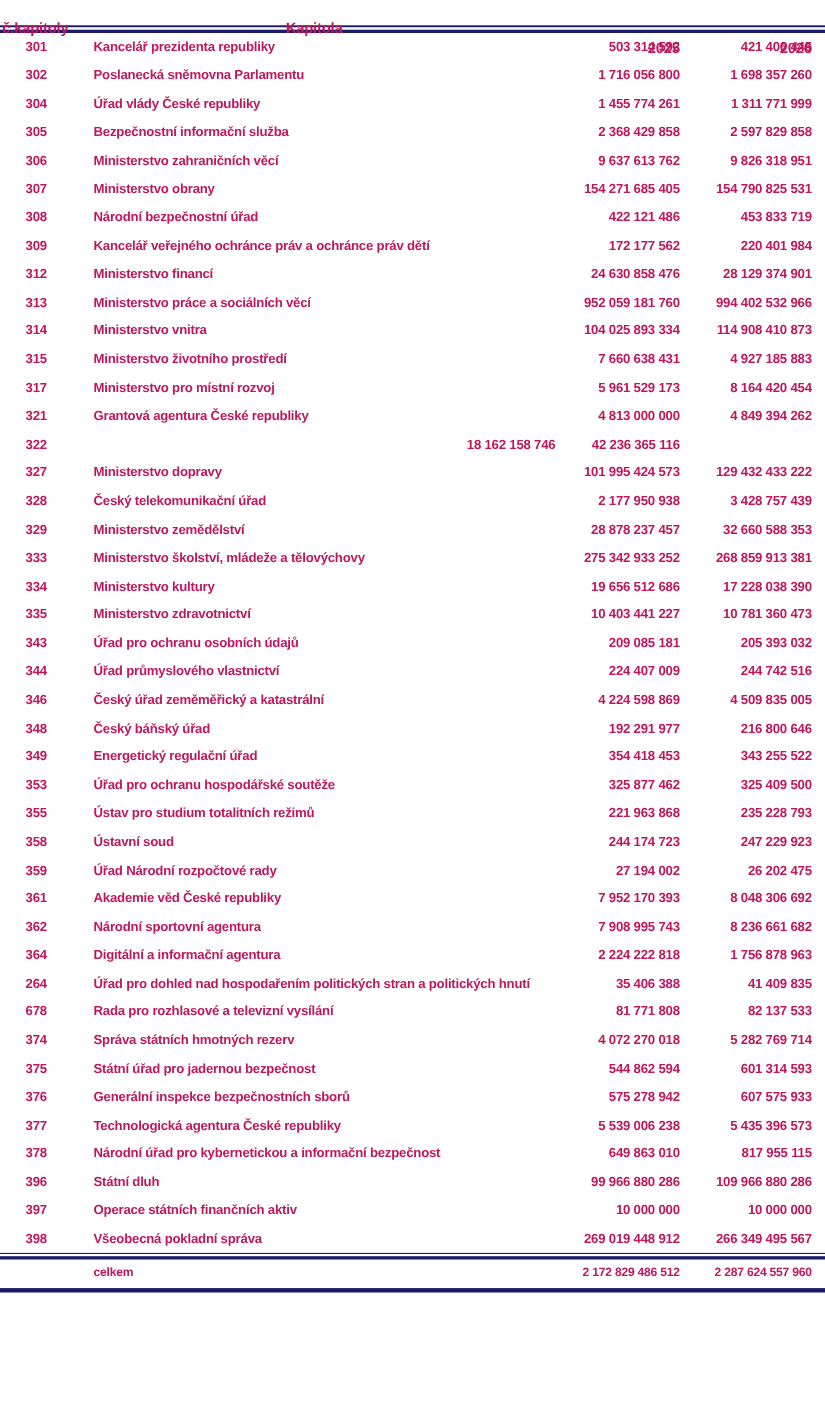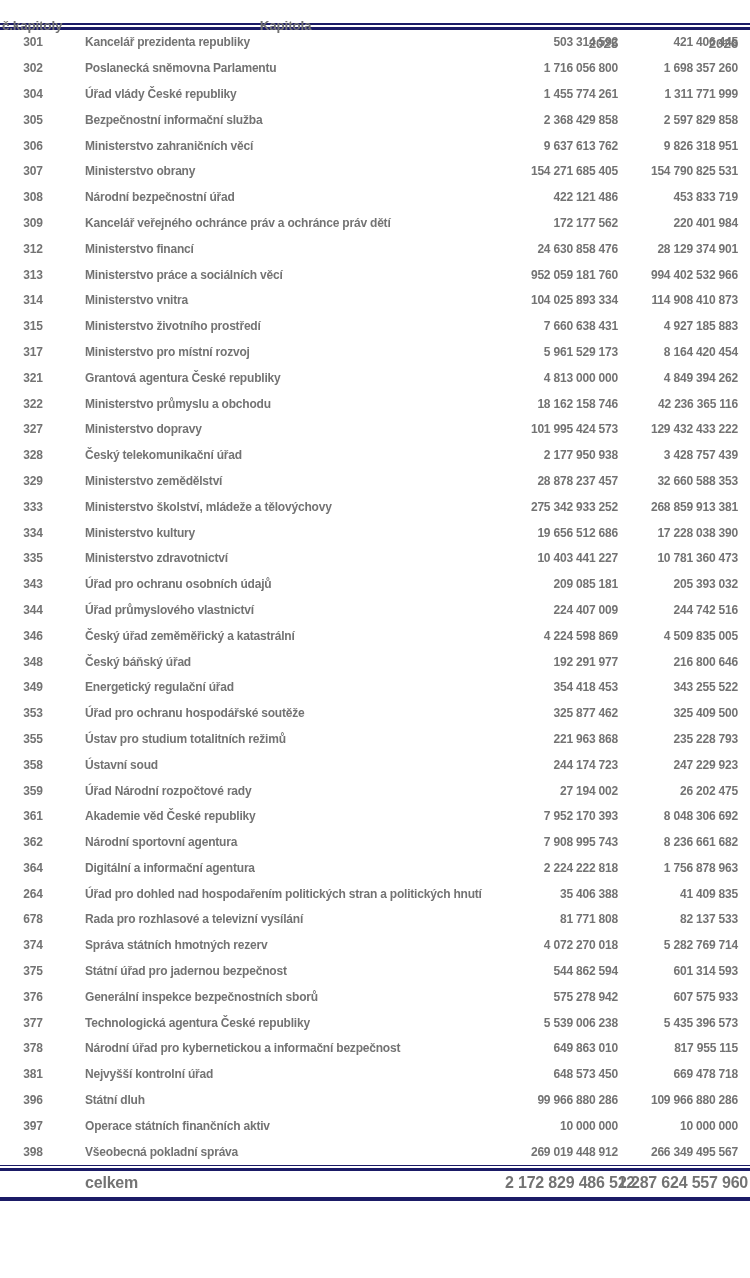--- a/index.html
+++ b/index.html
@@ -1,40 +1,40 @@
 <!DOCTYPE html>
 <html style="--rule: #1b1b66;"><head>
 <meta charset="utf-8">
 <style>
   html,body{margin:0;padding:0;background:#ffffff;}
   .page{
     width:750px;height:1278px;background:#ffffff;overflow:hidden;
     font-family:"Liberation Sans",sans-serif;
-    color:#737373;
+    color:#be185d;
     -webkit-font-smoothing:antialiased;
   }
   .grid{
     display:grid;
     grid-template-columns:66px 439px 113px 120px;
     padding-right:12px;
     box-sizing:border-box;
   }
   .header-row{height:23px;align-items:center;font-weight:700;font-size:13.5px;letter-spacing:-0.2px;}
   .header-row .h-no{text-align:left;padding-left:2px;white-space:nowrap;}
   .header-row .h-name{text-align:center;}
   .header-row .h-val{text-align:right;margin-top:36px;}
   .double-rule .thin{height:1.5px;background:var(--rule);}
   .double-rule .gapline{height:2px;background:#ffffff;}
   .double-rule .thick{height:3px;background:var(--rule);}
   .row{height:25.8px;align-items:center;font-weight:700;font-size:12px;letter-spacing:-0.2px;}
   .cell{white-space:nowrap;overflow:visible;}
   .col-no{text-align:center;}
   .col-name{padding-left:19px;}
   .num{text-align:right;}
-  .total-row{height:24px;align-items:center;font-weight:700;font-size:16px;letter-spacing:-0.2px;}
+  .total-row{height:24px;align-items:center;font-weight:700;font-size:11px;letter-spacing:-0.2px;}
   .bottom-rule{margin-top:2px;height:4px;background:var(--rule);}
 </style>
 </head>
 <body>
 
 <div class="page">
 
   <div class="header-row grid">
     <div class="h-no">č.kapitoly</div>
     <div class="h-name">Kapitola</div>
@@ -128,21 +128,20 @@
         <div class="cell num">8 164 420 454</div>
       </div>
       <div class="row grid">
         <div class="cell col-no">321</div>
         <div class="cell col-name">Grantová agentura České republiky</div>
         <div class="cell num">4 813 000 000</div>
         <div class="cell num">4 849 394 262</div>
       </div>
       <div class="row grid">
         <div class="cell col-no">322</div>
-        <div class="cell col-name">Ministerstvo průmyslu a obchodu</div>
         <div class="cell num">18 162 158 746</div>
         <div class="cell num">42 236 365 116</div>
       </div>
       <div class="row grid">
         <div class="cell col-no">327</div>
         <div class="cell col-name">Ministerstvo dopravy</div>
         <div class="cell num">101 995 424 573</div>
         <div class="cell num">129 432 433 222</div>
       </div>
       <div class="row grid">
@@ -281,26 +280,20 @@
         <div class="cell col-no">377</div>
         <div class="cell col-name">Technologická agentura České republiky</div>
         <div class="cell num">5 539 006 238</div>
         <div class="cell num">5 435 396 573</div>
       </div>
       <div class="row grid">
         <div class="cell col-no">378</div>
         <div class="cell col-name">Národní úřad pro kybernetickou a informační bezpečnost</div>
         <div class="cell num">649 863 010</div>
         <div class="cell num">817 955 115</div>
-      </div>
-      <div class="row grid">
-        <div class="cell col-no">381</div>
-        <div class="cell col-name">Nejvyšší kontrolní úřad</div>
-        <div class="cell num">648 573 450</div>
-        <div class="cell num">669 478 718</div>
       </div>
       <div class="row grid">
         <div class="cell col-no">396</div>
         <div class="cell col-name">Státní dluh</div>
         <div class="cell num">99 966 880 286</div>
         <div class="cell num">109 966 880 286</div>
       </div>
       <div class="row grid">
         <div class="cell col-no">397</div>
         <div class="cell col-name">Operace státních finančních aktiv</div>

